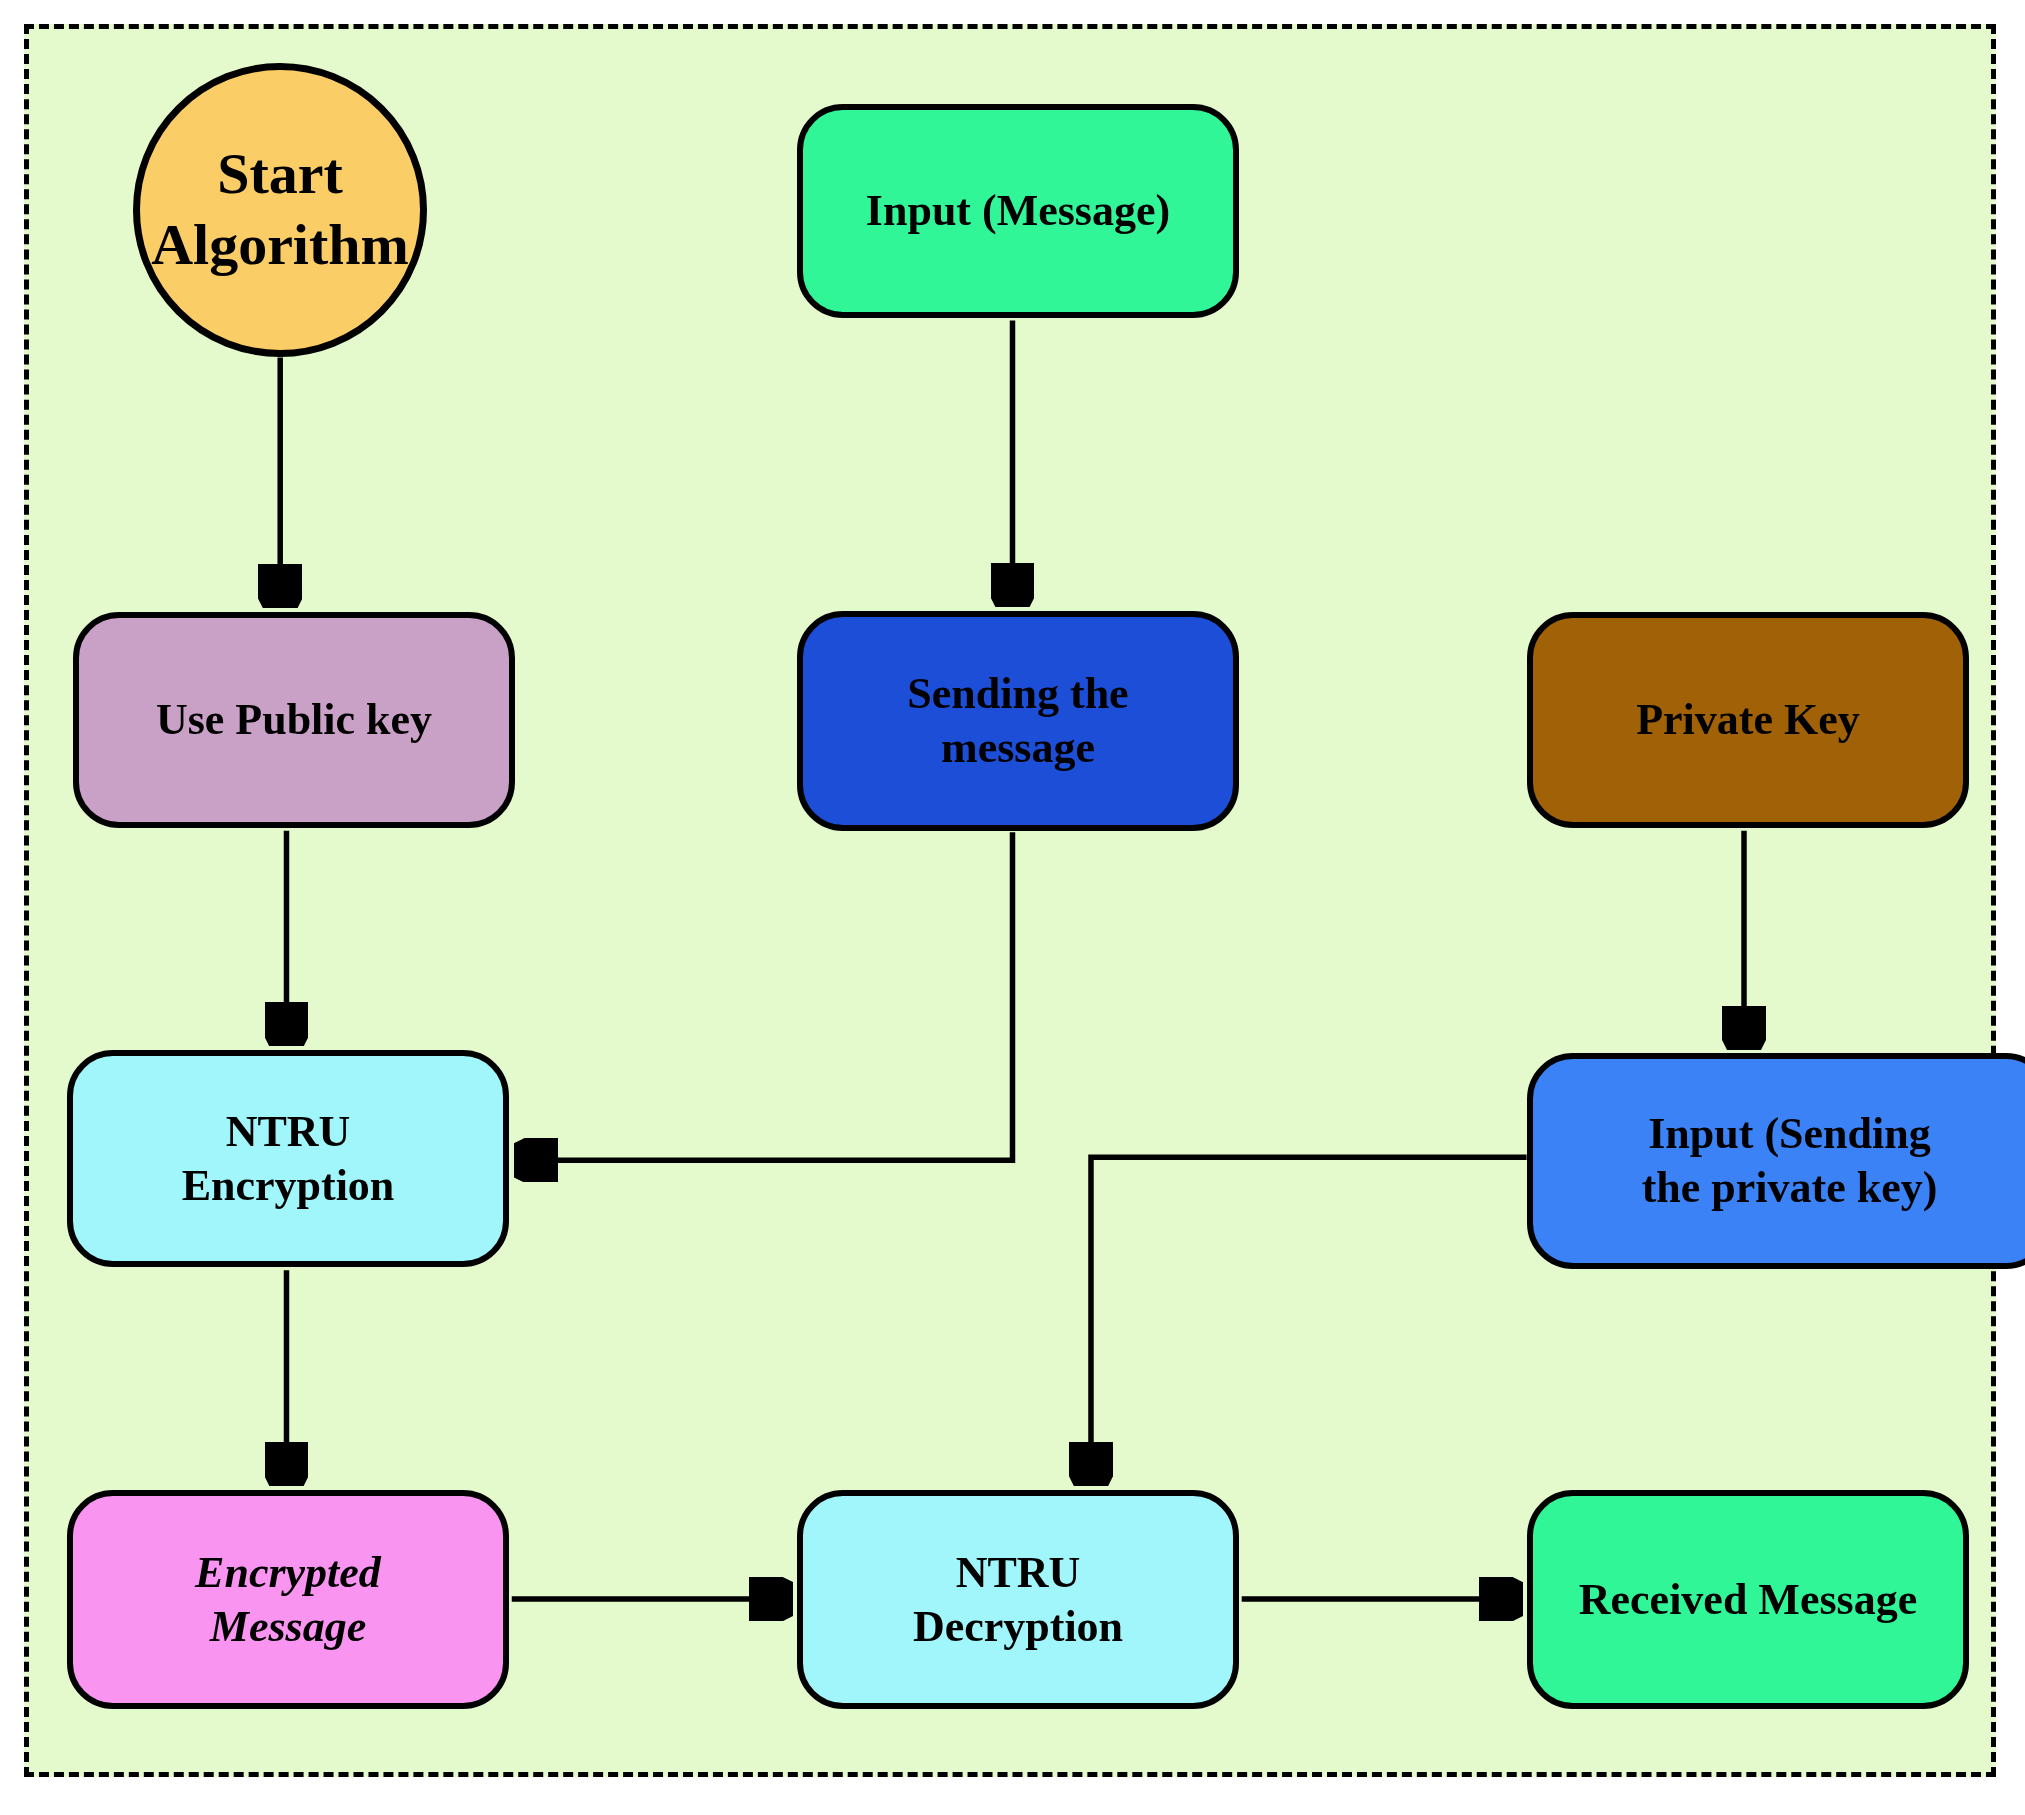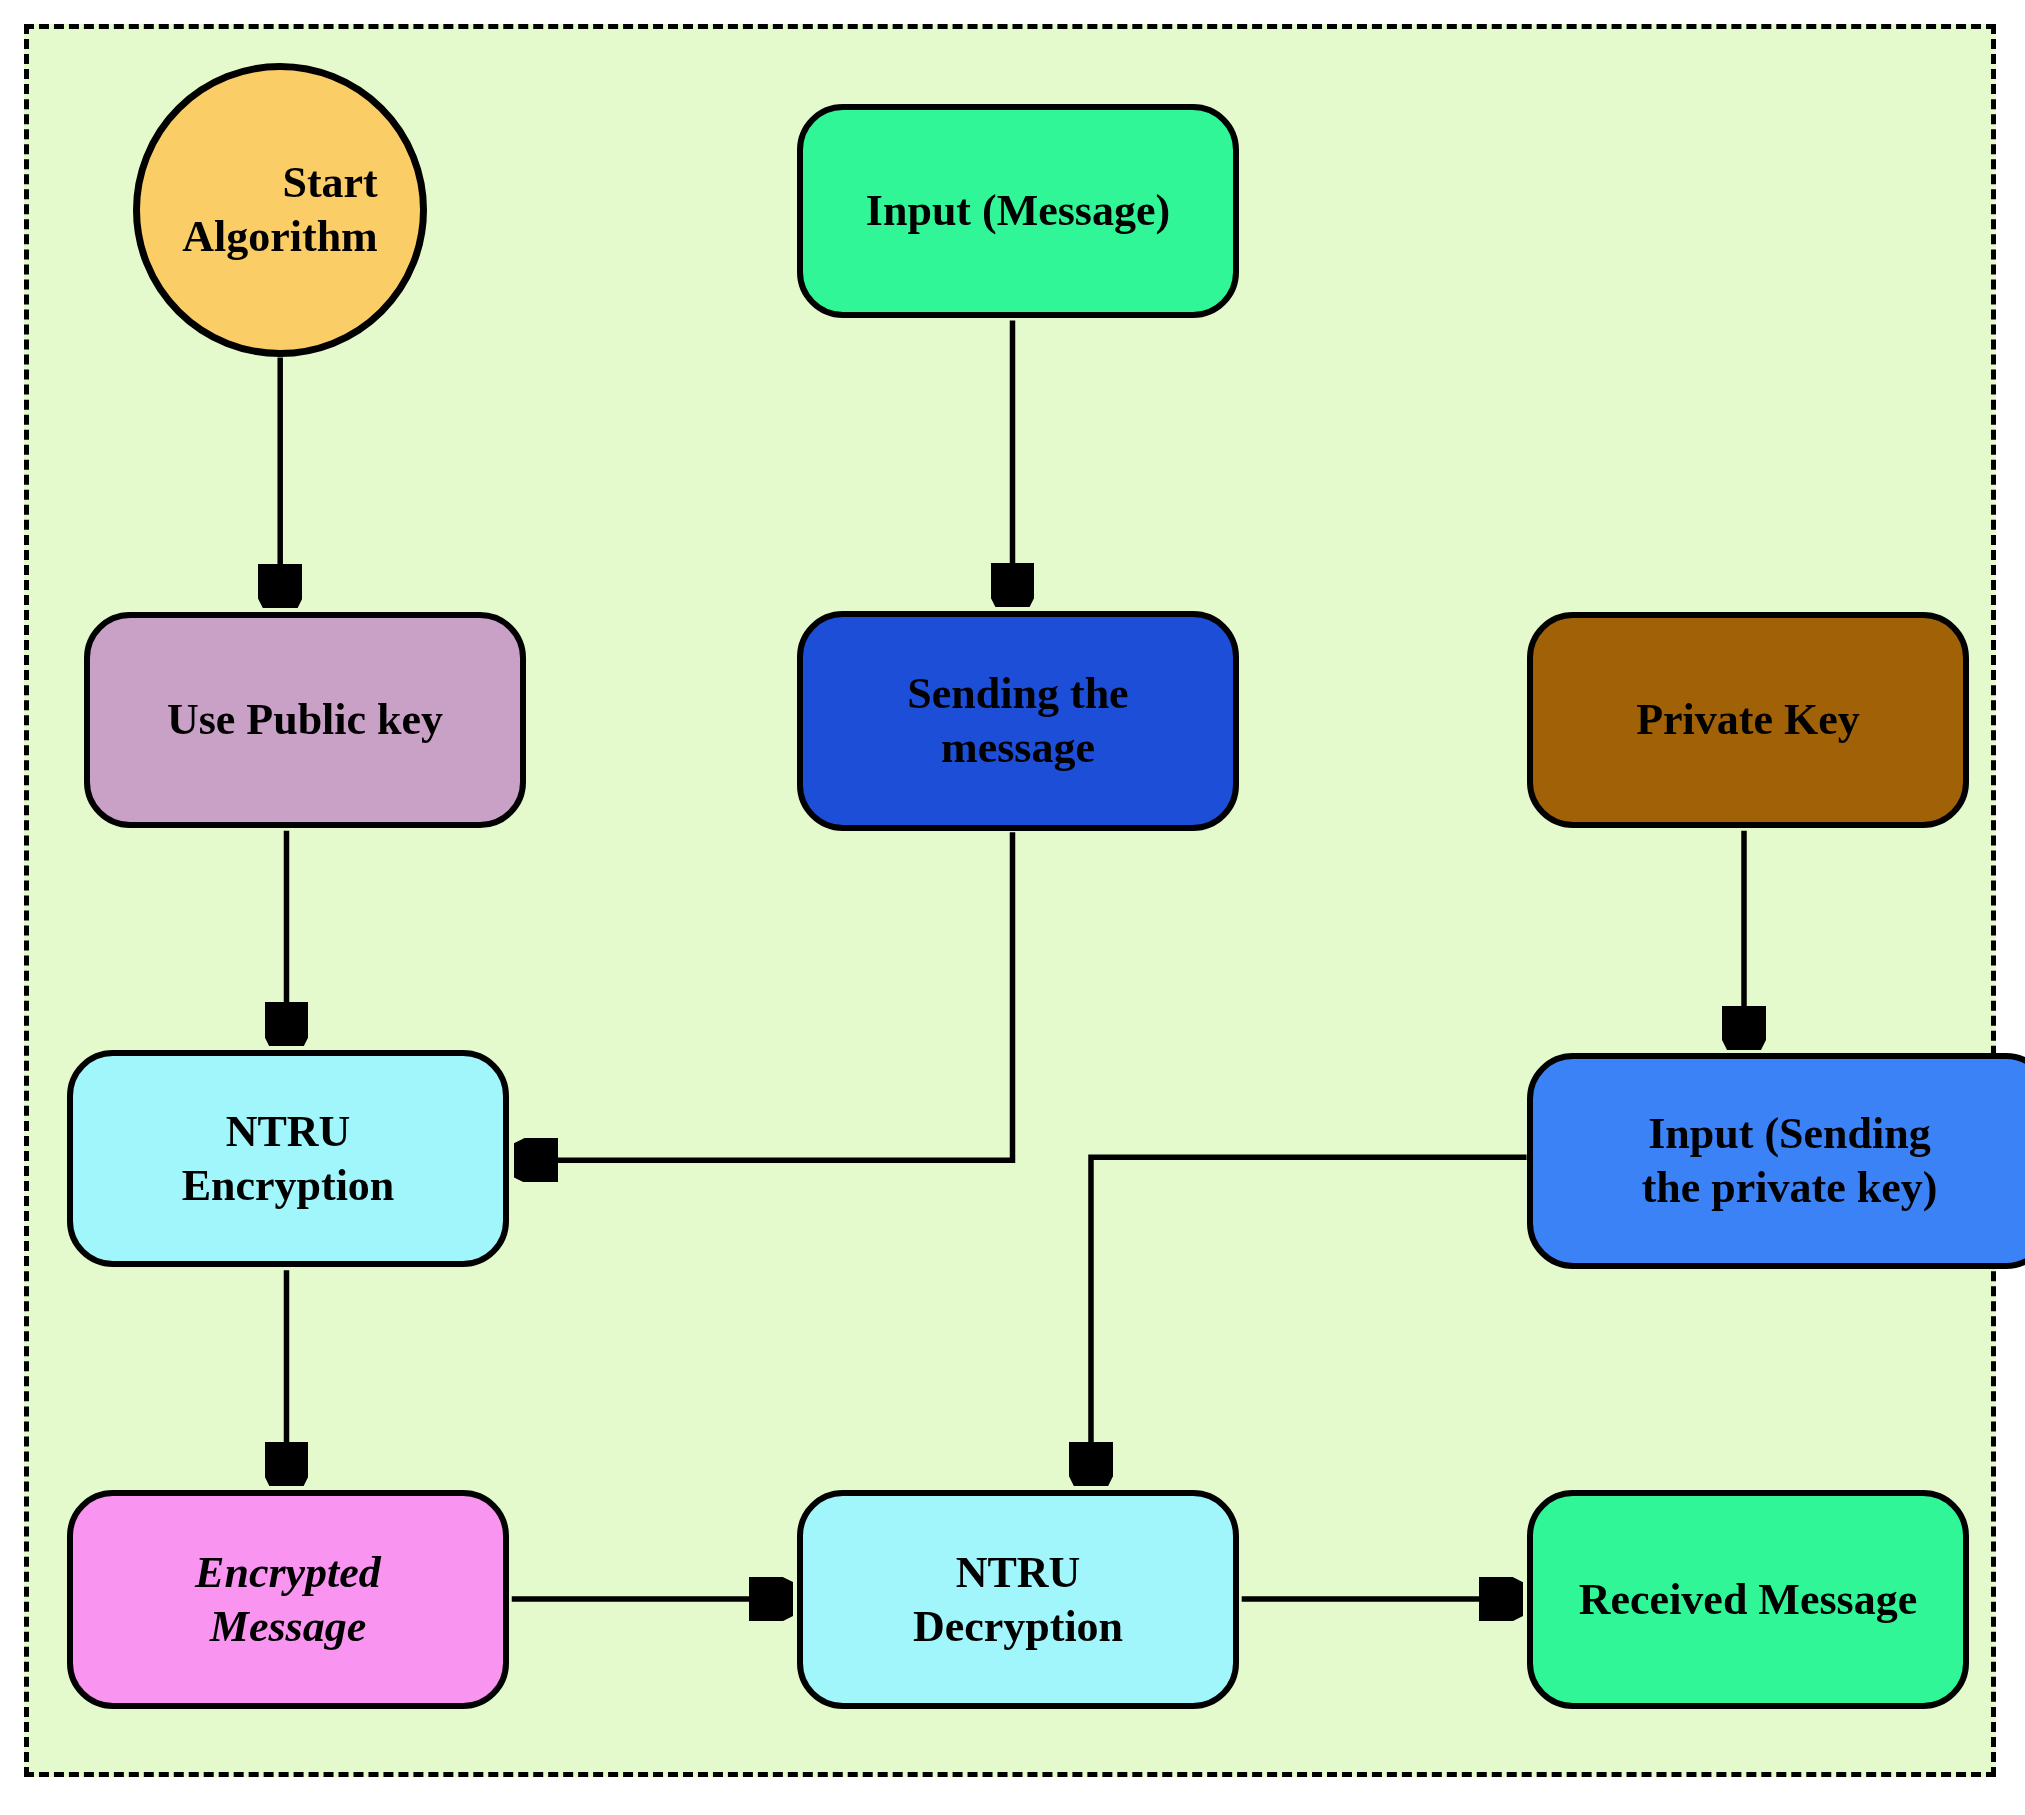--- a/index.html
+++ b/index.html
@@ -13,21 +13,21 @@
   }
   .node{
     position:absolute;box-sizing:border-box;
     border:6.3px solid #000000;border-radius:46px;
     display:flex;align-items:center;justify-content:center;
     text-align:center;color:#000000;
     font-weight:700;font-size:44px;line-height:1.22;
     white-space:pre-line;
   }
   .node.circle{
-    border-radius:50%;border-width:7px;font-size:44px;text-align:right;
+    border-radius:50%;border-width:7px;font-size:58px;
   }
   .edges{position:absolute;left:0;top:0;width:2025px;height:1816px;pointer-events:none;}
   .edges path{stroke:#000000;stroke-width:7;fill:none;}
 </style>
 </head>
 <body>
 
 <div class="board" style="background-color: rgb(228, 250, 205);"></div>
 
 <svg class="edges" viewBox="0 0 2580 2313" xmlns="http://www.w3.org/2000/svg">
@@ -45,21 +45,21 @@
   <path d="M365 1618 L365 1890" marker-end="url(#arrow)"></path>
   <path d="M652 2037 L1007 2037" marker-end="url(#arrow)"></path>
   <path d="M1582 2037 L1937 2037" marker-end="url(#arrow)"></path>
 </svg>
 
 <div class="node circle" style="left: 133px; top: 63px; width: 294px; height: 294px; background-color: rgb(250, 205, 102);">Start
 Algorithm</div>
 
 <div class="node" style="left: 797px; top: 104px; width: 442px; height: 214px; background-color: rgb(49, 246, 151);">Input (Message)</div>
 
-<div class="node" style="left: 84px; top: 612px; width: 442px; height: 216px; background-color: rgb(201, 160, 198);">Use Public key</div>
+<div class="node" style="left: 73px; top: 612px; width: 442px; height: 216px; background-color: rgb(201, 160, 198);">Use Public key</div>
 
 <div class="node" style="left: 797px; top: 611px; width: 442px; height: 220px; background-color: #1d4ed8;">Sending the
 message</div>
 
 <div class="node" style="left: 1527px; top: 612px; width: 442px; height: 216px; background-color: #a16207;">Private Key</div>
 
 <div class="node" style="left: 67px; top: 1050px; width: 442px; height: 217px; background-color: rgb(160, 246, 250);">NTRU
 Encryption</div>
 
 <div class="node" style="left: 1527px; top: 1053px; width: 525px; height: 216px; background-color: #3b82f6;">Input (Sending

